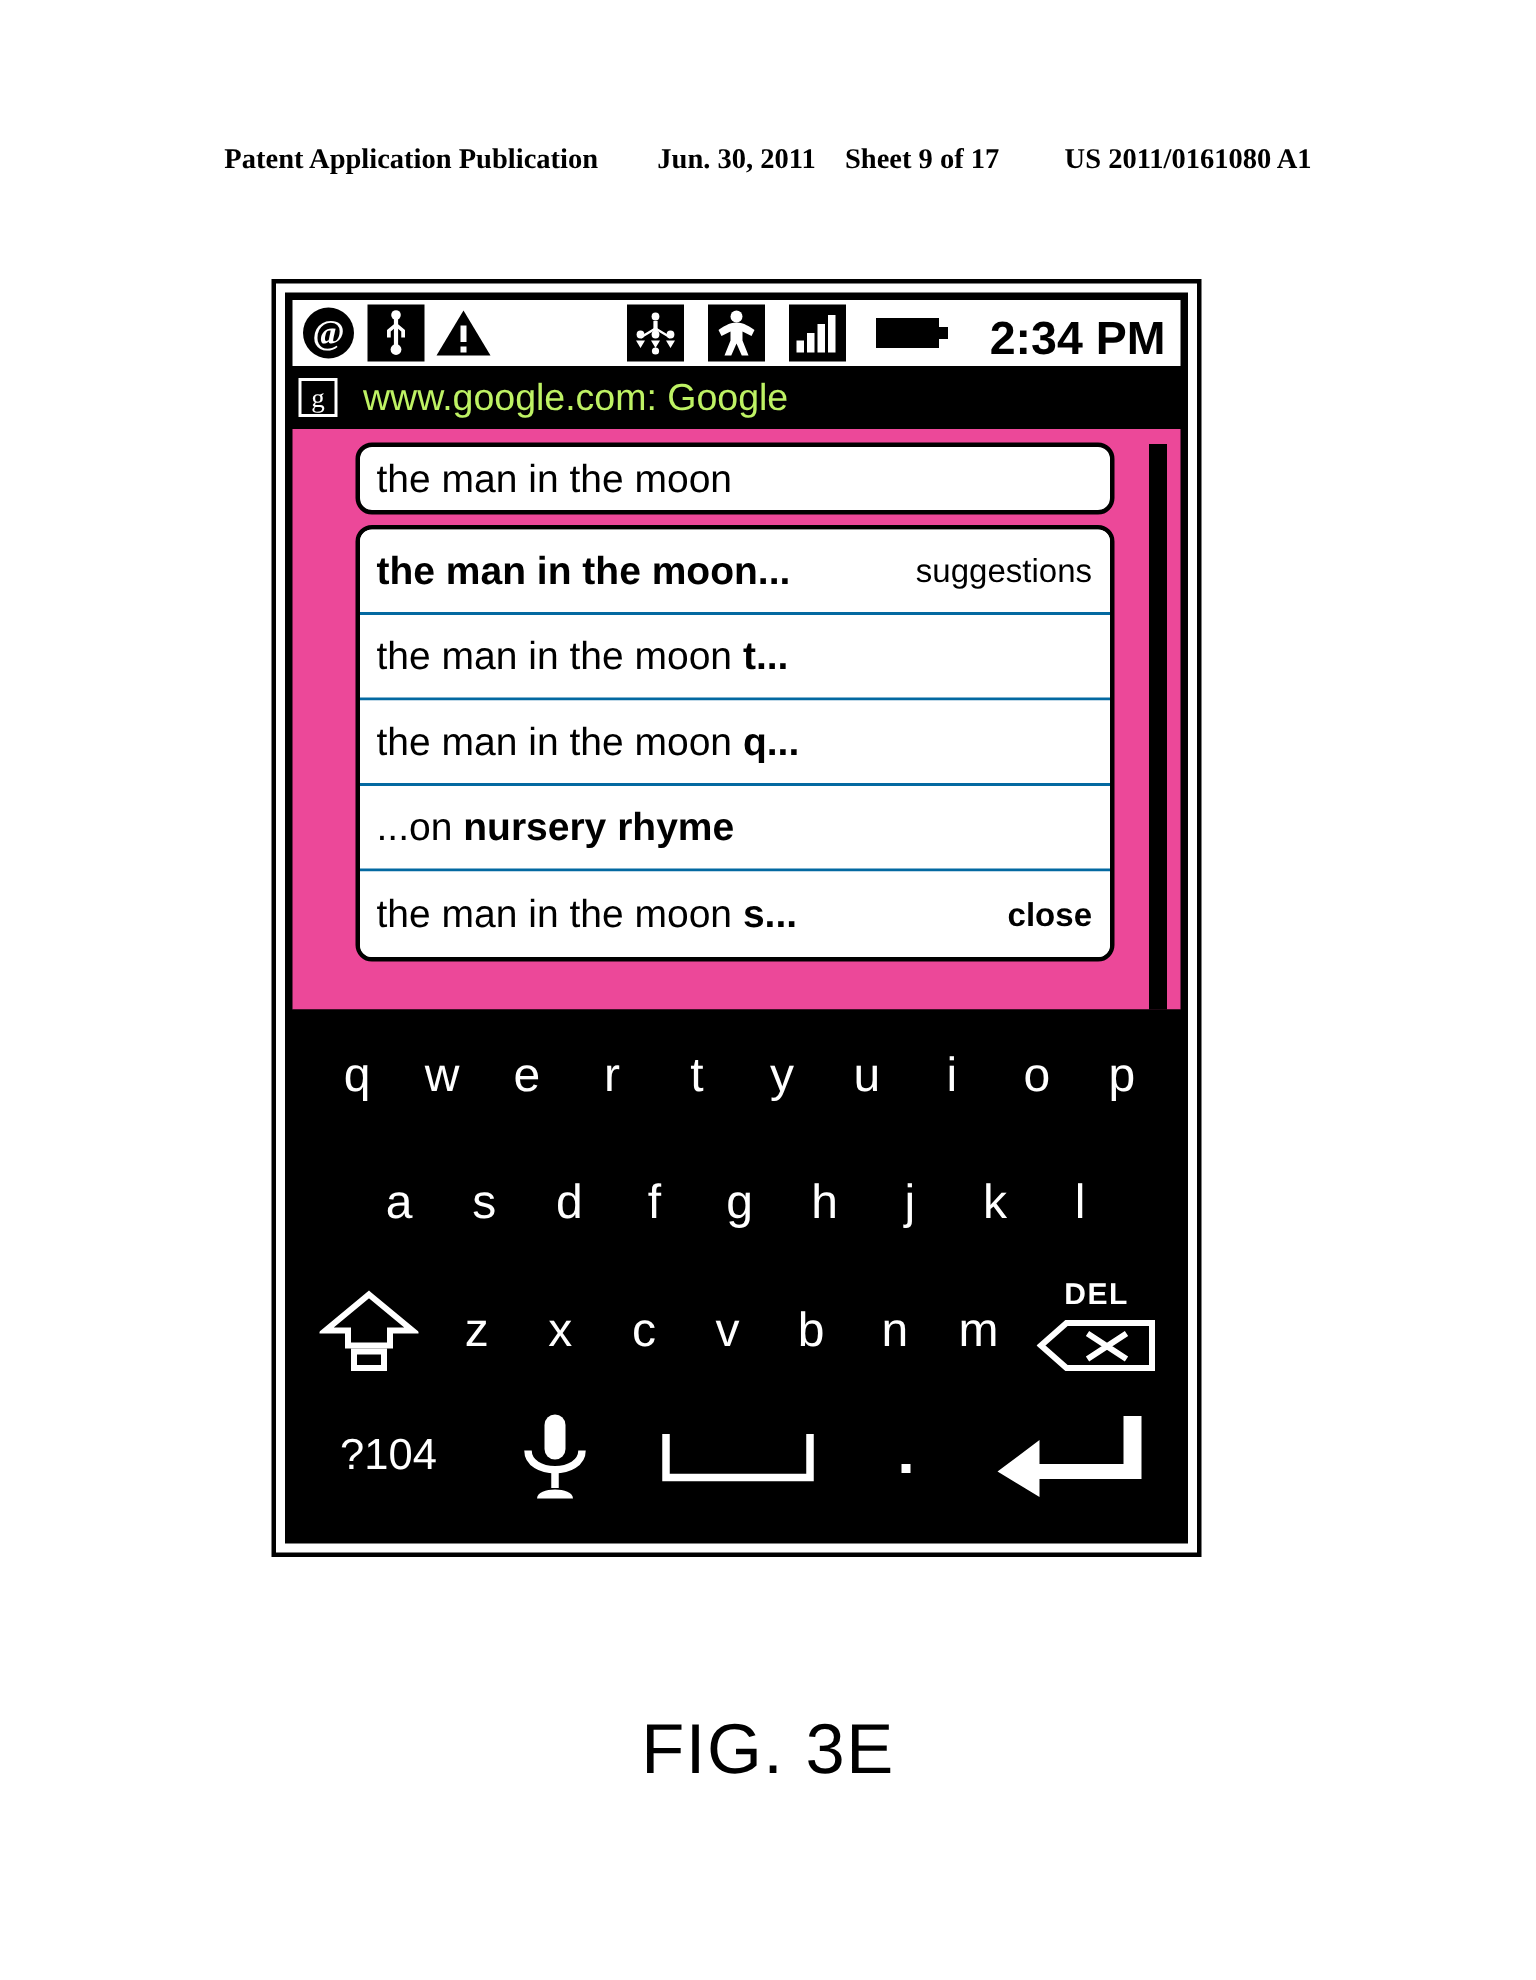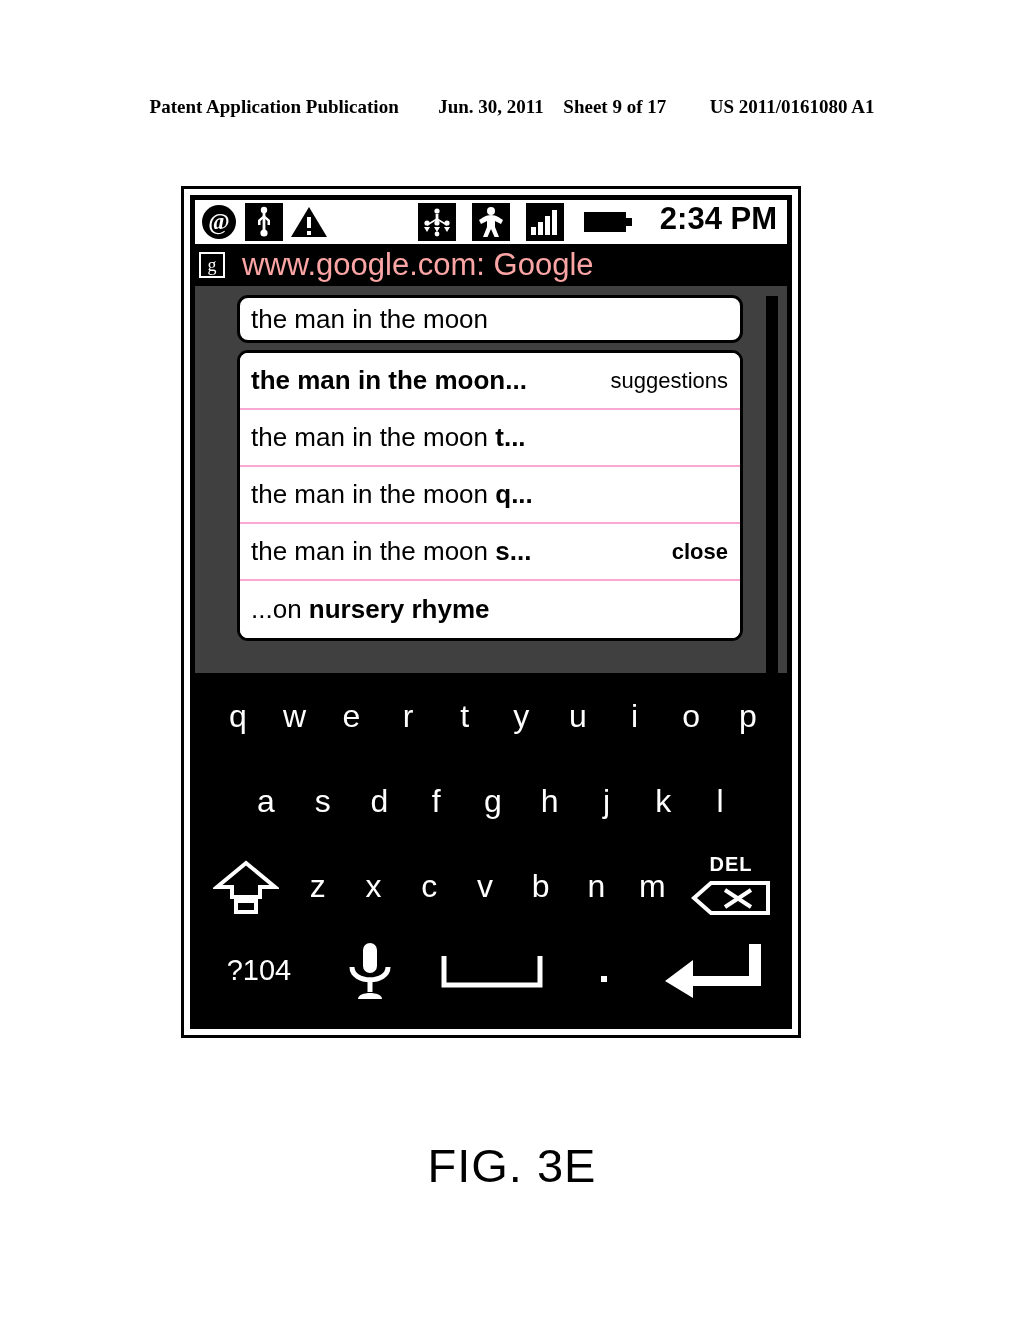--- a/index.html
+++ b/index.html
@@ -67,21 +67,21 @@
     flex: none;
   }
   .status-left {
     display: flex;
     align-items: center;
     gap: 6px;
     padding-left: 4px;
   }
   .status-right {
     display: flex;
-    align-items: flex-start;
+    align-items: flex-end;
     margin-left: auto;
     gap: 16px;
     padding-right: 4px;
     padding-left: 23px;
   }
   .icon-box {
     width: 38px;
     height: 38px;
     background: #000;
     display: flex;
@@ -136,31 +136,31 @@
     color: #fff;
     font-size: 18px;
     font-family: "Liberation Serif", serif;
     display: flex;
     align-items: center;
     justify-content: center;
     box-sizing: border-box;
     flex: none;
   }
   .url-text {
-    color: #fca5a5;
-    font-size: 31px;
+    color: #bef264;
+    font-size: 25px;
     margin-left: 17px;
     white-space: nowrap;
   }
 
   
   .page-area {
     position: relative;
     flex: 1;
-    background: #404040;
+    background: #ec4899;
     margin: 0 5px 0 5px;
     overflow: hidden;
   }
   .search-box {
     margin: 9px 44px 0 42px;
     height: 48px;
     border: 3px solid #000;
     border-radius: 11px;
     display: flex;
     align-items: center;
@@ -175,21 +175,21 @@
   .suggest-panel {
     margin: 7px 44px 0 42px;
     border: 3px solid #000;
     border-radius: 11px;
     background: #fff;
     box-sizing: border-box;
     overflow: hidden;
   }
   .suggest-row {
     height: 57px;
-    border-bottom: 2px solid #f9a8d4;
+    border-bottom: 2px solid #0369a1;
     display: flex;
     align-items: center;
     padding-left: 11px;
     padding-right: 12px;
     box-sizing: border-box;
     background: #fff;
   }
   .suggest-row:last-child { border-bottom: none; }
   .suggest-text {
     font-size: 26px;
@@ -372,25 +372,25 @@
           <span class="suggest-text">the man in the moon...</span>
           <span class="suggest-label">suggestions</span>
         </div>
         <div class="suggest-row">
           <span class="suggest-text"><span>the man in the moon </span><b>t...</b></span>
         </div>
         <div class="suggest-row">
           <span class="suggest-text"><span>the man in the moon </span><b>q...</b></span>
         </div>
         <div class="suggest-row">
+          <span class="suggest-text"><span>...on </span><b>nursery rhyme</b></span>
+        </div>
+        <div class="suggest-row">
           <span class="suggest-text"><span>the man in the moon </span><b>s...</b></span>
           <span class="suggest-label bold">close</span>
-        </div>
-        <div class="suggest-row">
-          <span class="suggest-text"><span>...on </span><b>nursery rhyme</b></span>
         </div>
       </div>
 
       <div class="scrollbar-track">
         <div class="scrollbar-thumb"></div>
       </div>
     </div>
 
     <div class="keyboard">
 

